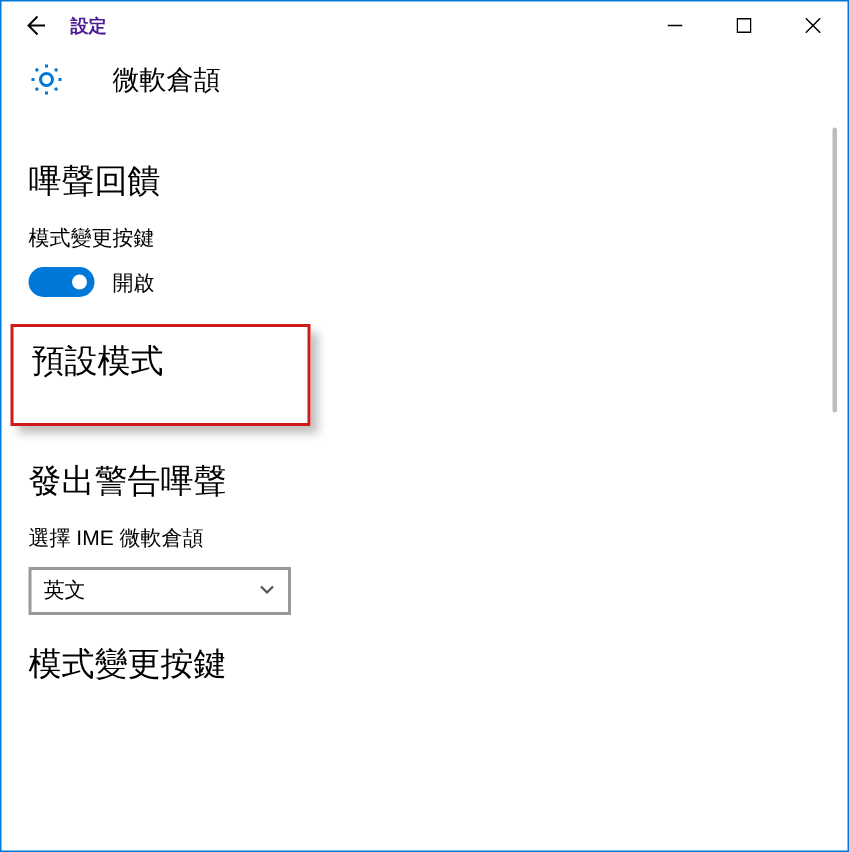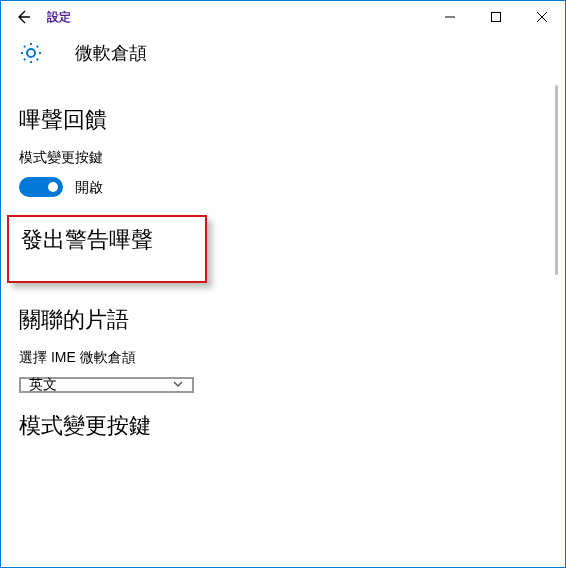--- a/index.html
+++ b/index.html
@@ -89,21 +89,21 @@
   }
   .highlight-box .section-title { margin-top: 8px; }
   .arrow {
     color: #d11919;
     font-size: 16px;
     margin-left: 8px;
     text-shadow: 2px 2px 2px rgba(0,0,0,0.3);
     font-weight: bold;
   }
   .select-box {
-    width: 175px; height: 16px;
+    width: 175px; height: 32px;
     border: 2px solid #999;
     display: flex; align-items: center; justify-content: space-between;
     padding: 0 8px;
     font-size: 14px;
     margin-top: 4px;
   }
   .select-box .chev { color: #555; font-size: 12px; }
   .scrollbar {
     position: absolute;
     right: 2px; top: 84px;
@@ -161,24 +161,24 @@
   <div class="section-title">嗶聲回饋</div>
   <div class="setting-label">模式變更按鍵</div>
   <div class="toggle-row">
     <div class="toggle on">
         <div class="knob"></div>
       </div>
     <span class="toggle-state">開啟</span>
   </div>
 
   <div class="highlight-box">
-    <div class="section-title">發出警告嗶聲</div>
+    <div class="section-title">預設模式</div>
   </div>
 
-  <div class="section-title">關聯的片語</div>
+  <div class="section-title">發出警告嗶聲</div>
   <div class="setting-label">選擇 IME 微軟倉頡</div>
   <div class="select-box">
     <span>英文</span>
     <span class="chev">
       <svg width="12" height="12" viewBox="0 0 12 12">
           <path d="M2 4 L6 8 L10 4" stroke="#555" stroke-width="1.5" fill="none"></path>
         </svg>
     </span>
   </div>
 

